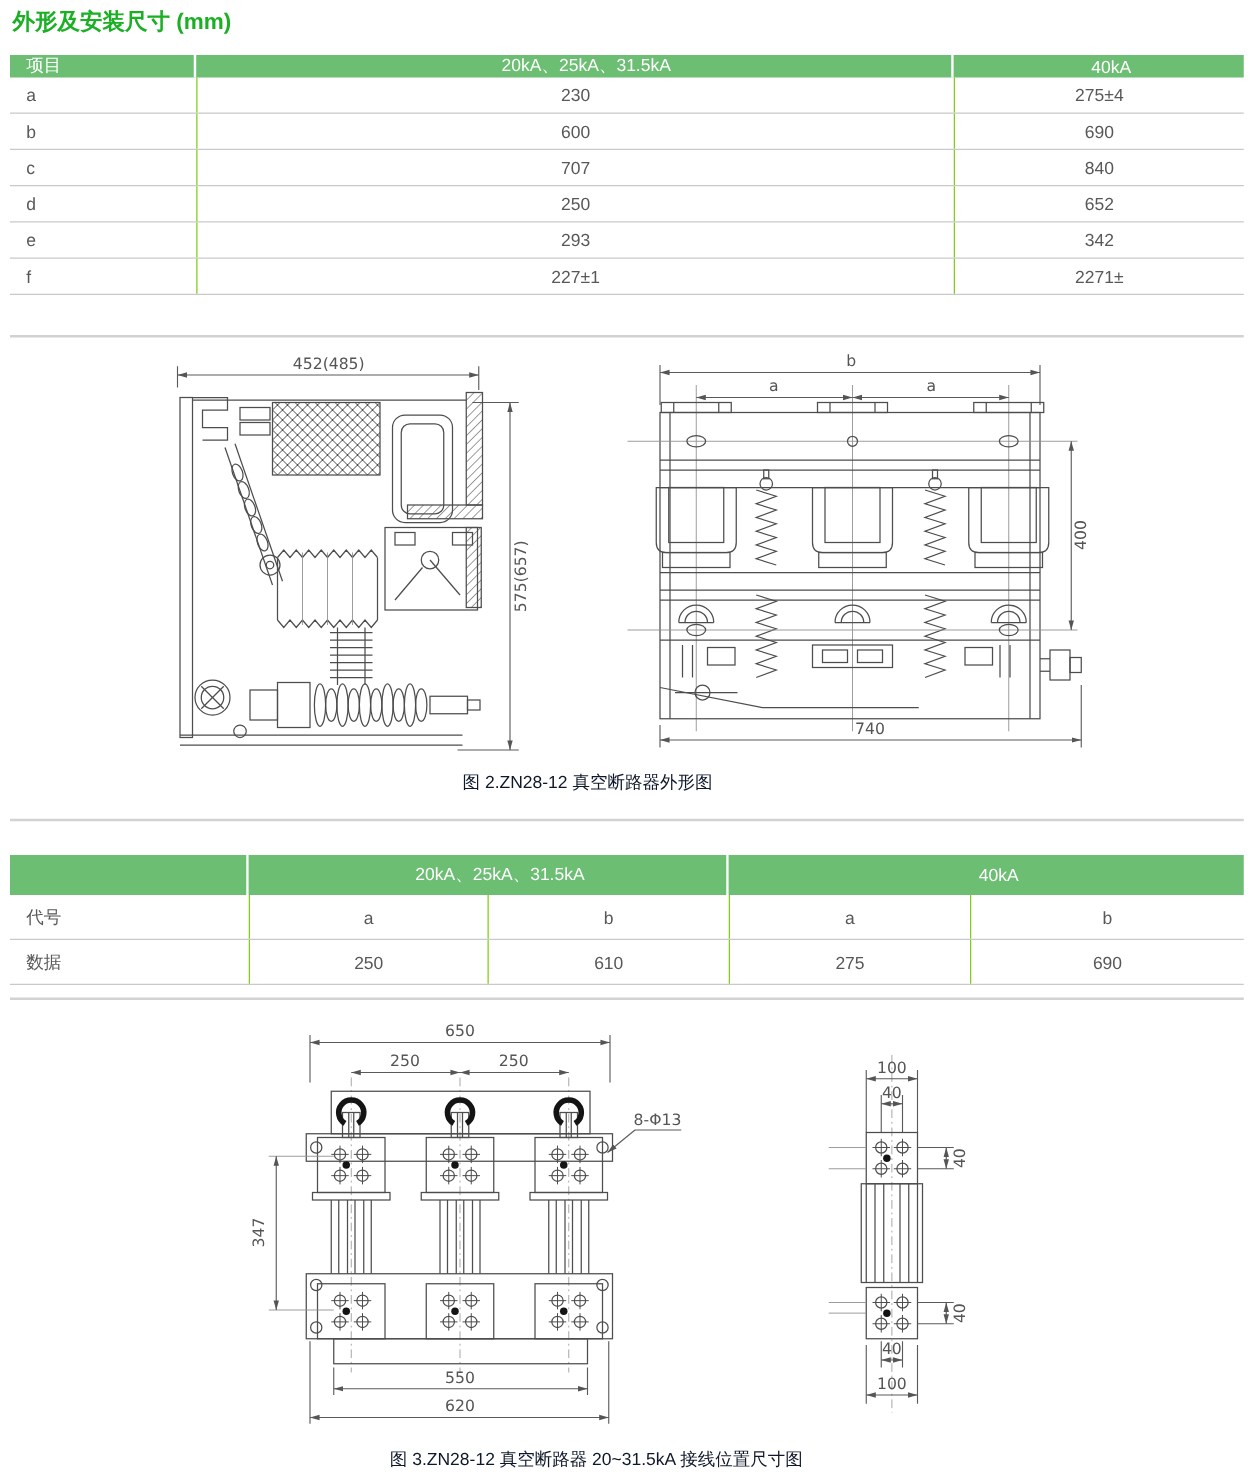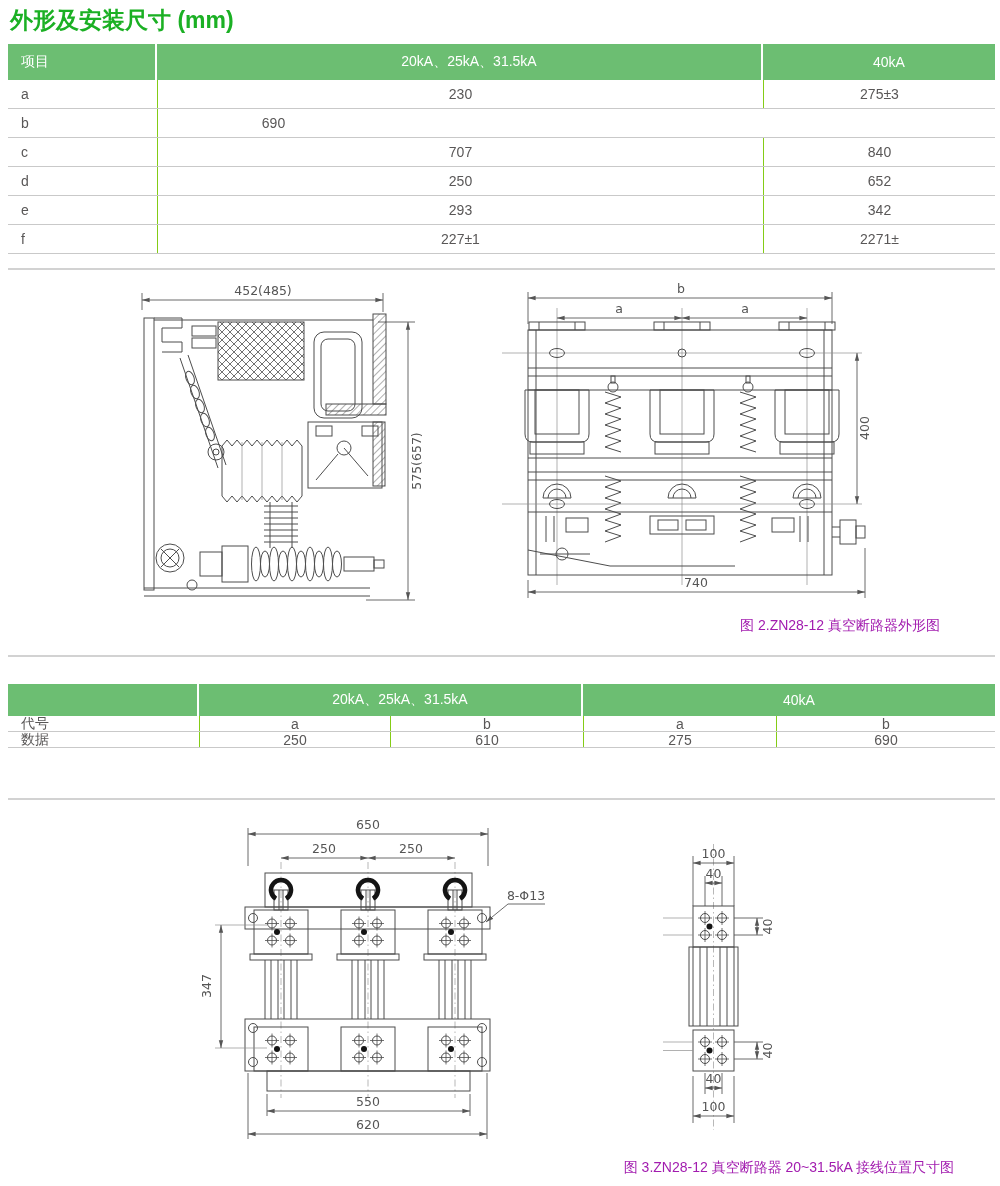--- a/index.html
+++ b/index.html
@@ -1,57 +1,57 @@
 <!DOCTYPE html>
 <html><head>
 <meta charset="utf-8">
 <style>
   * { box-sizing: border-box; margin: 0; padding: 0; }
   html,body { width:1000px; height:1186px; background:#fff;
     font-family:"Liberation Sans","DejaVu Sans",sans-serif; }
   .page { position:relative; width:1000px; height:1186px; background:#fff; overflow:hidden; }
-  .title { position:absolute; left:10px; top:5px; font-size:23px; font-weight:bold; color:#1bb024; }
+  .title { position:absolute; left:10px; top:5px; font-size:18px; font-weight:bold; color:#1bb024; }
   .sep { position:absolute; left:8px; width:987px; height:2px; background:#d2d2d2; }
   
   .tbl { position:absolute; left:8px; width:987px; font-size:14px; color:#595757; }
   .thead { display:flex; }
   .hcell { background:#6cbe72; color:#fff; display:flex; align-items:center; justify-content:center; font-size:14px;padding-left:20px; }
   .hgap { border-right:2px solid #fff; }
   .trow { display:flex; border-bottom:1px solid #c9c9c9; }
   .cell { display:flex; align-items:center; justify-content:center; }
   .cell.left { justify-content:flex-start; padding-left:13px; }
   .vline { border-left:1px solid #84cc16; }
   
-  .t1 .thead { height:36px; }
+  .t1 .thead { height:18px; }
   .t1 .trow { height:29px; }
   .t1 .c1 { width:149px; }
   .t1 .c2 { width:606px; }
   .t1 .c3 { width:232px; }
   .t1 .hcell.c1 { justify-content:flex-start; padding-left:13px; }
   
   .t2 .thead { height:32px; }
-  .t2 .trow { height:16px; }
+  .t2 .trow { height:36px; }
   .t2 .d1 { width:191px; }
   .t2 .d2 { width:191px; }
   .t2 .d3 { width:193px; }
   .t2 .d4 { width:193px; }
   .t2 .d5 { width:219px; }
   .t2 .hmid { width:384px; }
   .t2 .hright { width:412px; }
   
   .figsvg { position:absolute; }
   .fig * { fill:none; stroke:#4d4d4d; stroke-width:1; }
   .fig .thin { stroke:#8f8f8f; stroke-width:0.7; }
   .fig .dim { stroke:#5a5a5a; stroke-width:0.9; }
   .fig .cl { stroke:#9a9a9a; stroke-width:0.7; stroke-dasharray:7 3 1.5 3; }
   .fig .hf { fill:url(#hatch); }
   .fig .xf { fill:url(#xhatch); }
   .fig text { fill:#555; stroke:none; font-family:"DejaVu Sans","Liberation Sans",sans-serif;
               font-size:12.5px; text-anchor:middle; }
-  .caption { position:absolute; text-align:right; font-size:14px; color:#a21caf; }
+  .caption { position:absolute; text-align:center; font-size:14px; color:#0f172a; }
 </style>
 </head>
 <body>
 
 <div class="page">
 
   <svg width="0" height="0" style="position:absolute">
     <defs>
       <marker id="ar" markerWidth="10" markerHeight="7" refX="8.5" refY="3" orient="auto-start-reverse">
         <path d="M0,0.6 L8.5,3 L0,5.4 Z" fill="#555" stroke="none"></path>
@@ -125,24 +125,25 @@
 
   <div class="tbl t1" style="top:44px">
     <div class="thead">
       <div class="hcell c1 hgap">项目</div>
       <div class="hcell c2 hgap">20kA、25kA、31.5kA</div>
       <div class="hcell c3">40kA</div>
     </div>
     <div class="trow">
       <div class="cell c1 left">a</div>
       <div class="cell c2 vline">230</div>
-      <div class="cell c3 vline">275±3</div>
+      <div class="cell c3 vline">275±4</div>
     </div>
     <div class="trow">
       <div class="cell c1 left">b</div>
+      <div class="cell c2 vline">600</div>
       <div class="cell c3 vline">690</div>
     </div>
     <div class="trow">
       <div class="cell c1 left">c</div>
       <div class="cell c2 vline">707</div>
       <div class="cell c3 vline">840</div>
     </div>
     <div class="trow">
       <div class="cell c1 left">d</div>
       <div class="cell c2 vline">250</div>

